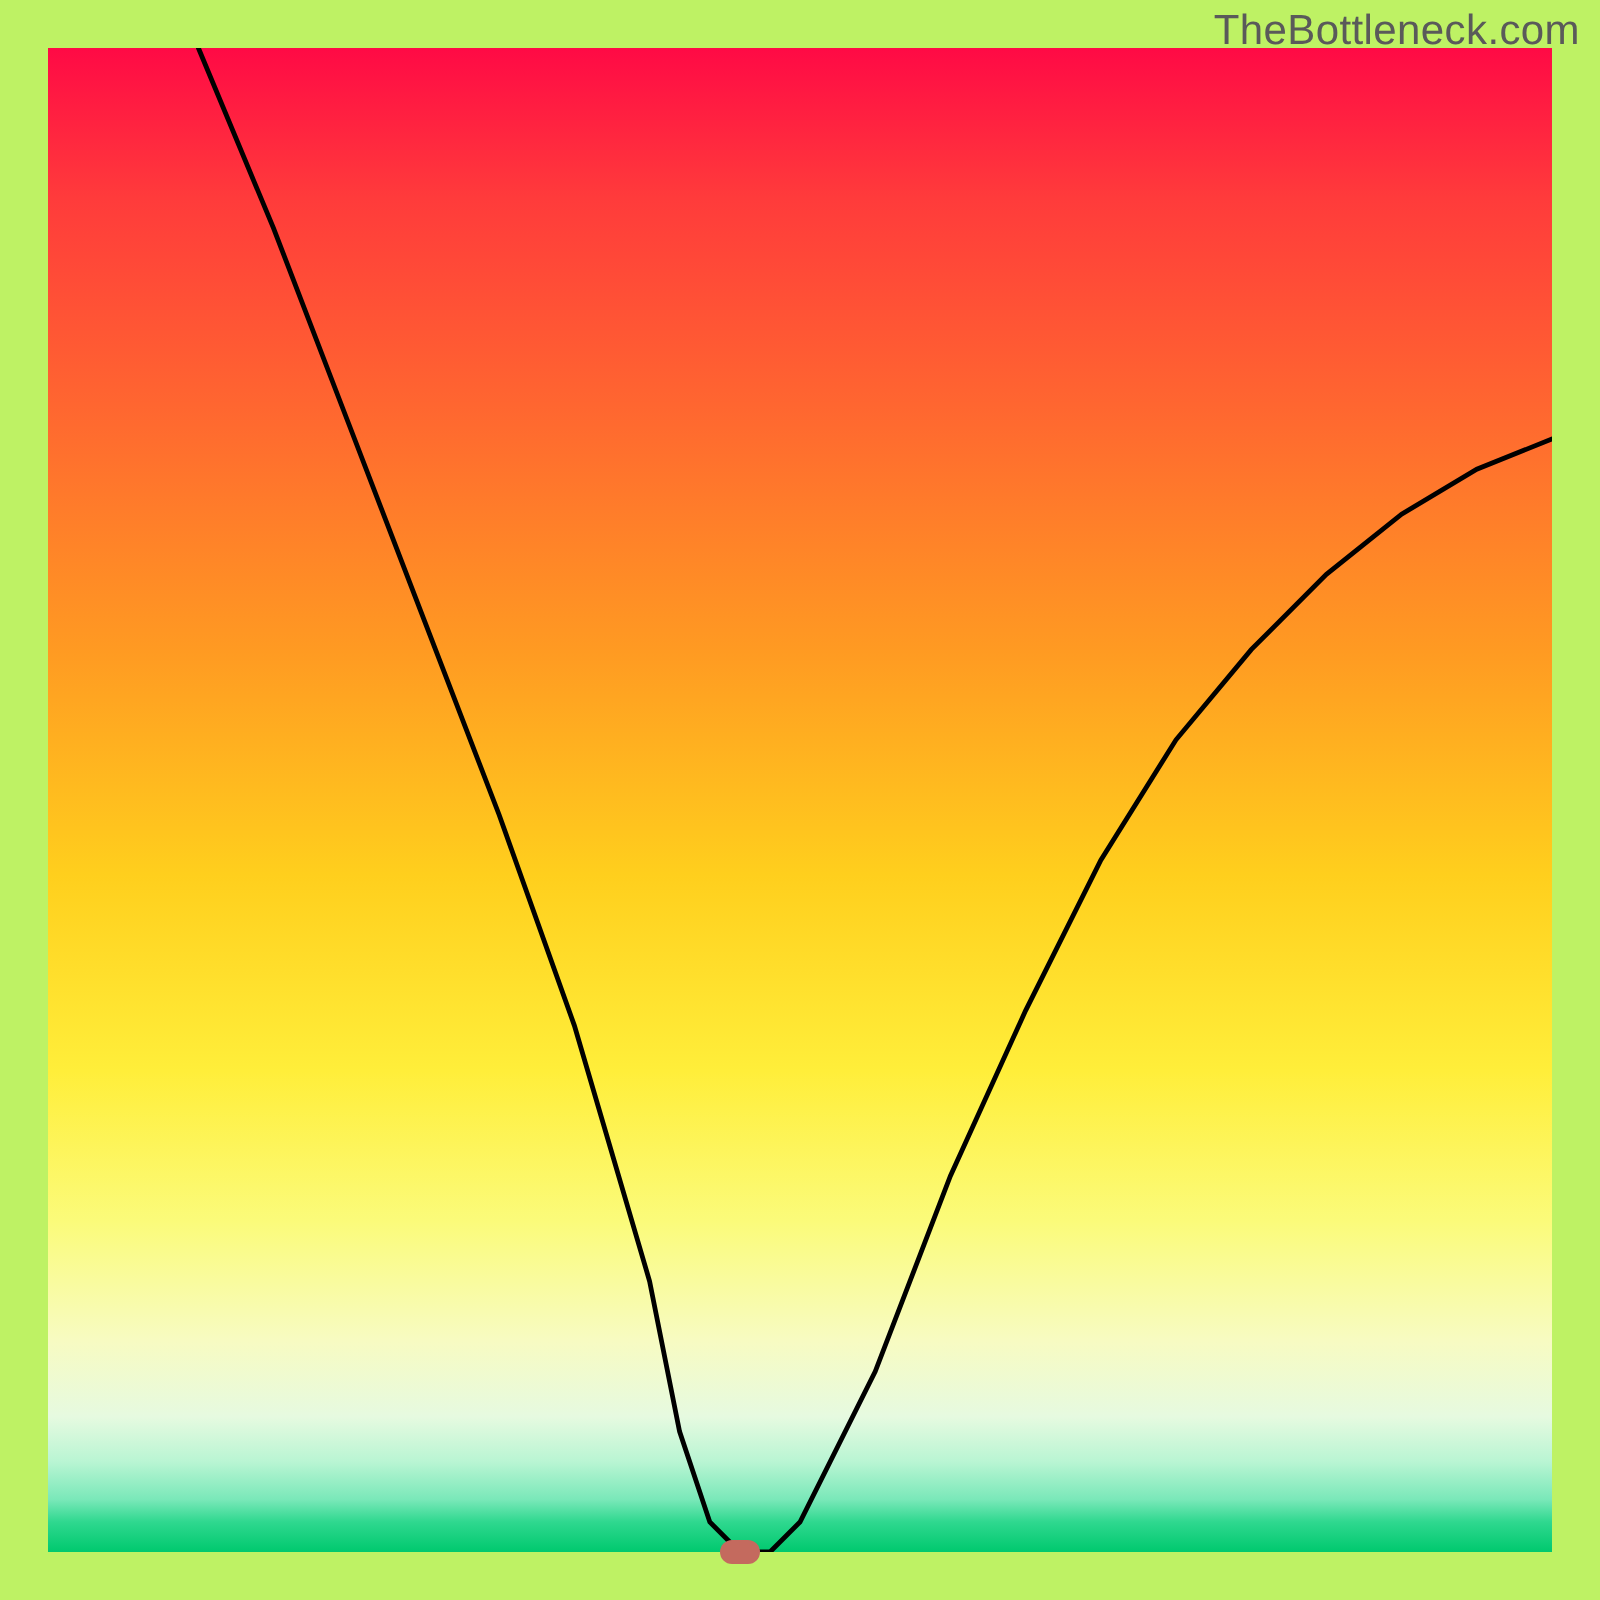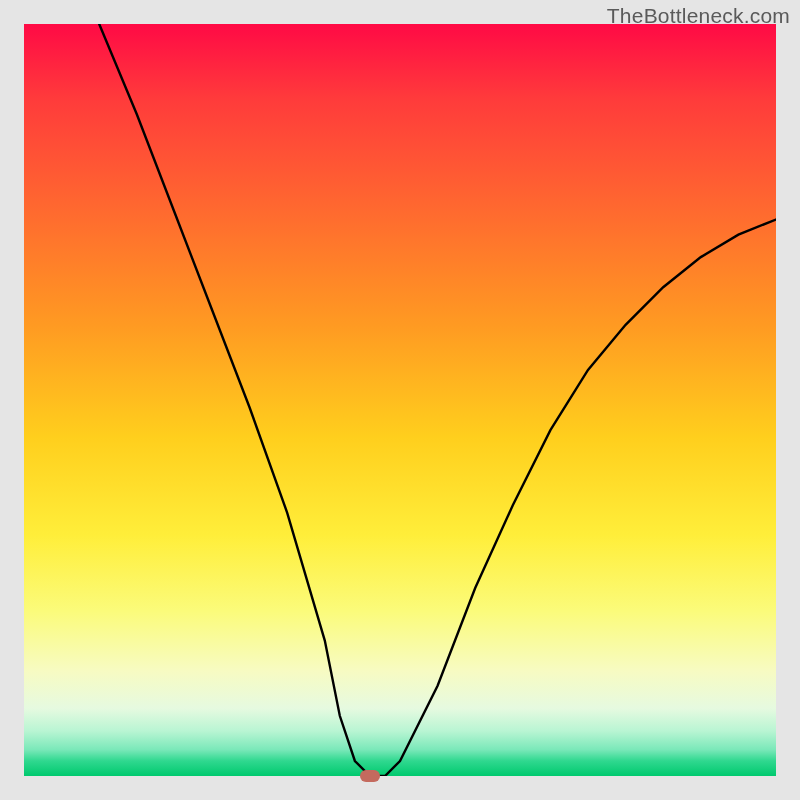--- a/index.html
+++ b/index.html
@@ -7,21 +7,21 @@
     padding: 0;
     width: 800px;
     height: 800px;
     background: #000;
     position: relative;
     font-family: Arial, Helvetica, sans-serif;
   }
   .outer {
     width: 800px;
     height: 800px;
-    background: #e5e5e5;
+    background: #bef264;
     position: relative;
   }
   .watermark {
     position: absolute;
     top: 4px;
     right: 10px;
     color: #5a5a5a;
     font-size: 21px;
     font-weight: 500;
     letter-spacing: 0.2px;

